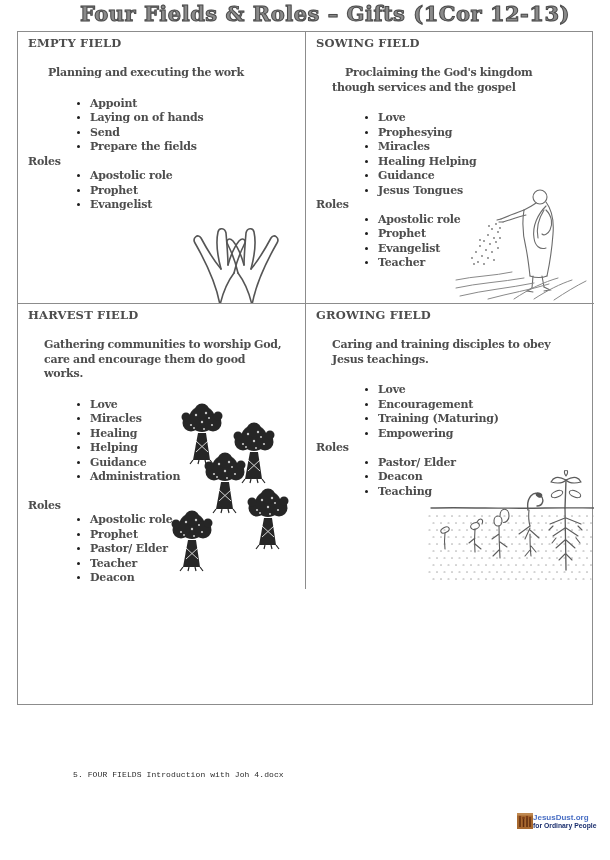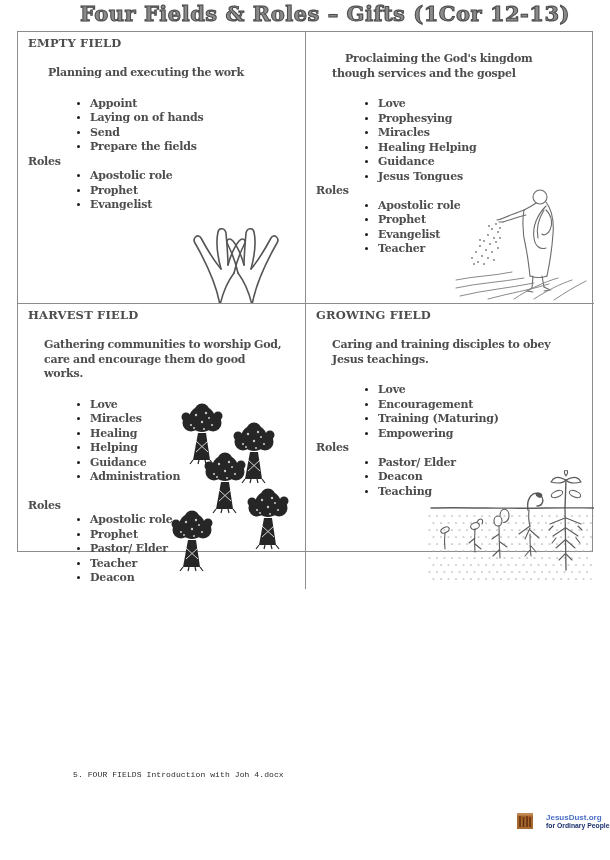--- a/index.html
+++ b/index.html
@@ -8,21 +8,21 @@
     font-family:"DejaVu Serif","Liberation Serif",serif;color:#4d4d4d;
   }
   .page-title{
     position:absolute;top:1px;left:0;width:610px;text-align:center;
     font-size:21px;font-weight:bold;color:#8a8a8a;letter-spacing:.5px;
     -webkit-text-stroke:1px #4c4c4c;text-shadow:0 0 1px #5a5a5a;
     white-space:nowrap;
     margin-left:20px;
   }
   .grid{
-    position:absolute;left:17px;top:31px;width:576px;height:521px;
+    position:absolute;left:17px;top:31px;width:576px;height:674px;
     display:grid;grid-template-columns:288px 288px;grid-template-rows:272px 285px;
     border:1px solid #8c8c8c;box-sizing:border-box;
   }
   .cell{position:relative;box-sizing:border-box;padding:4px 6px 0 10px;overflow:hidden;}
   .cell.br{border-right:1px solid #8c8c8c;}
   .cell.bb{border-bottom:1px solid #8c8c8c;}
   .cell-head{
     font-weight:bold;font-size:11.5px;letter-spacing:.2px;margin:0 0 14px 0;color:#4d4d4d;
   }
   .desc{
@@ -42,21 +42,21 @@
   .illus-hands{left:168px;top:180px;}
   .illus-sower{left:148px;top:152px;}
   .illus-sheaves{left:151px;top:96px;}
   .illus-germination{left:119px;top:166px;}
   .footer-filename{
     position:absolute;left:73px;top:770px;
     font-family:Liberation Mono, monospace;font-size:8px;color:#2a2a2a;
     letter-spacing:.1px;white-space:nowrap;
   }
   .footer-logo{
-    position:absolute;left:517px;top:813px;display:flex;align-items:flex-start;gap:13px;
+    position:absolute;left:517px;top:813px;display:flex;align-items:flex-start;gap:0;
   }
   .logo-text{display:flex;flex-direction:column;line-height:1.15;
     font-family:"Liberation Sans",sans-serif;font-weight:bold;}
   .logo-site{font-size:8px;color:#4a6fc4;white-space:nowrap;}
   .logo-tagline{font-size:6.8px;color:#1b2f6e;white-space:nowrap;}
 </style>
 </head>
 <body>
 
 <div class="sheet">
@@ -90,20 +90,21 @@
         <g transform="translate(100,0) scale(-1,1)">
           <path d="M34,93 C31,76 21,52 9,31 C6,26 12,21 15,26 C23,41 30,51 35,57"></path>
           <path d="M35,57 C31,42 30,29 32,20 C33,15 39,16 40,21 C41,33 42,45 42,53"></path>
           <path d="M42,53 C45,42 49,34 53,29 C57,25 61,28 58,33 C54,41 50,52 48,61"></path>
           <path d="M34,93 C37,80 42,69 48,61"></path>
         </g>
       </svg>
     </div>
 
     <div class="cell bb">
+      <div class="cell-head">SOWING FIELD</div>
       <p class="desc ind-md">Proclaiming the God's kingdom though services and the gospel</p>
       <ul class="blist">
           <li>Love</li>
           <li>Prophesying</li>
           <li>Miracles</li>
           <li>Healing Helping</li>
           <li>Guidance</li>
           <li>Jesus Tongues</li>
         </ul>
       <div class="roles-label">Roles</div>

